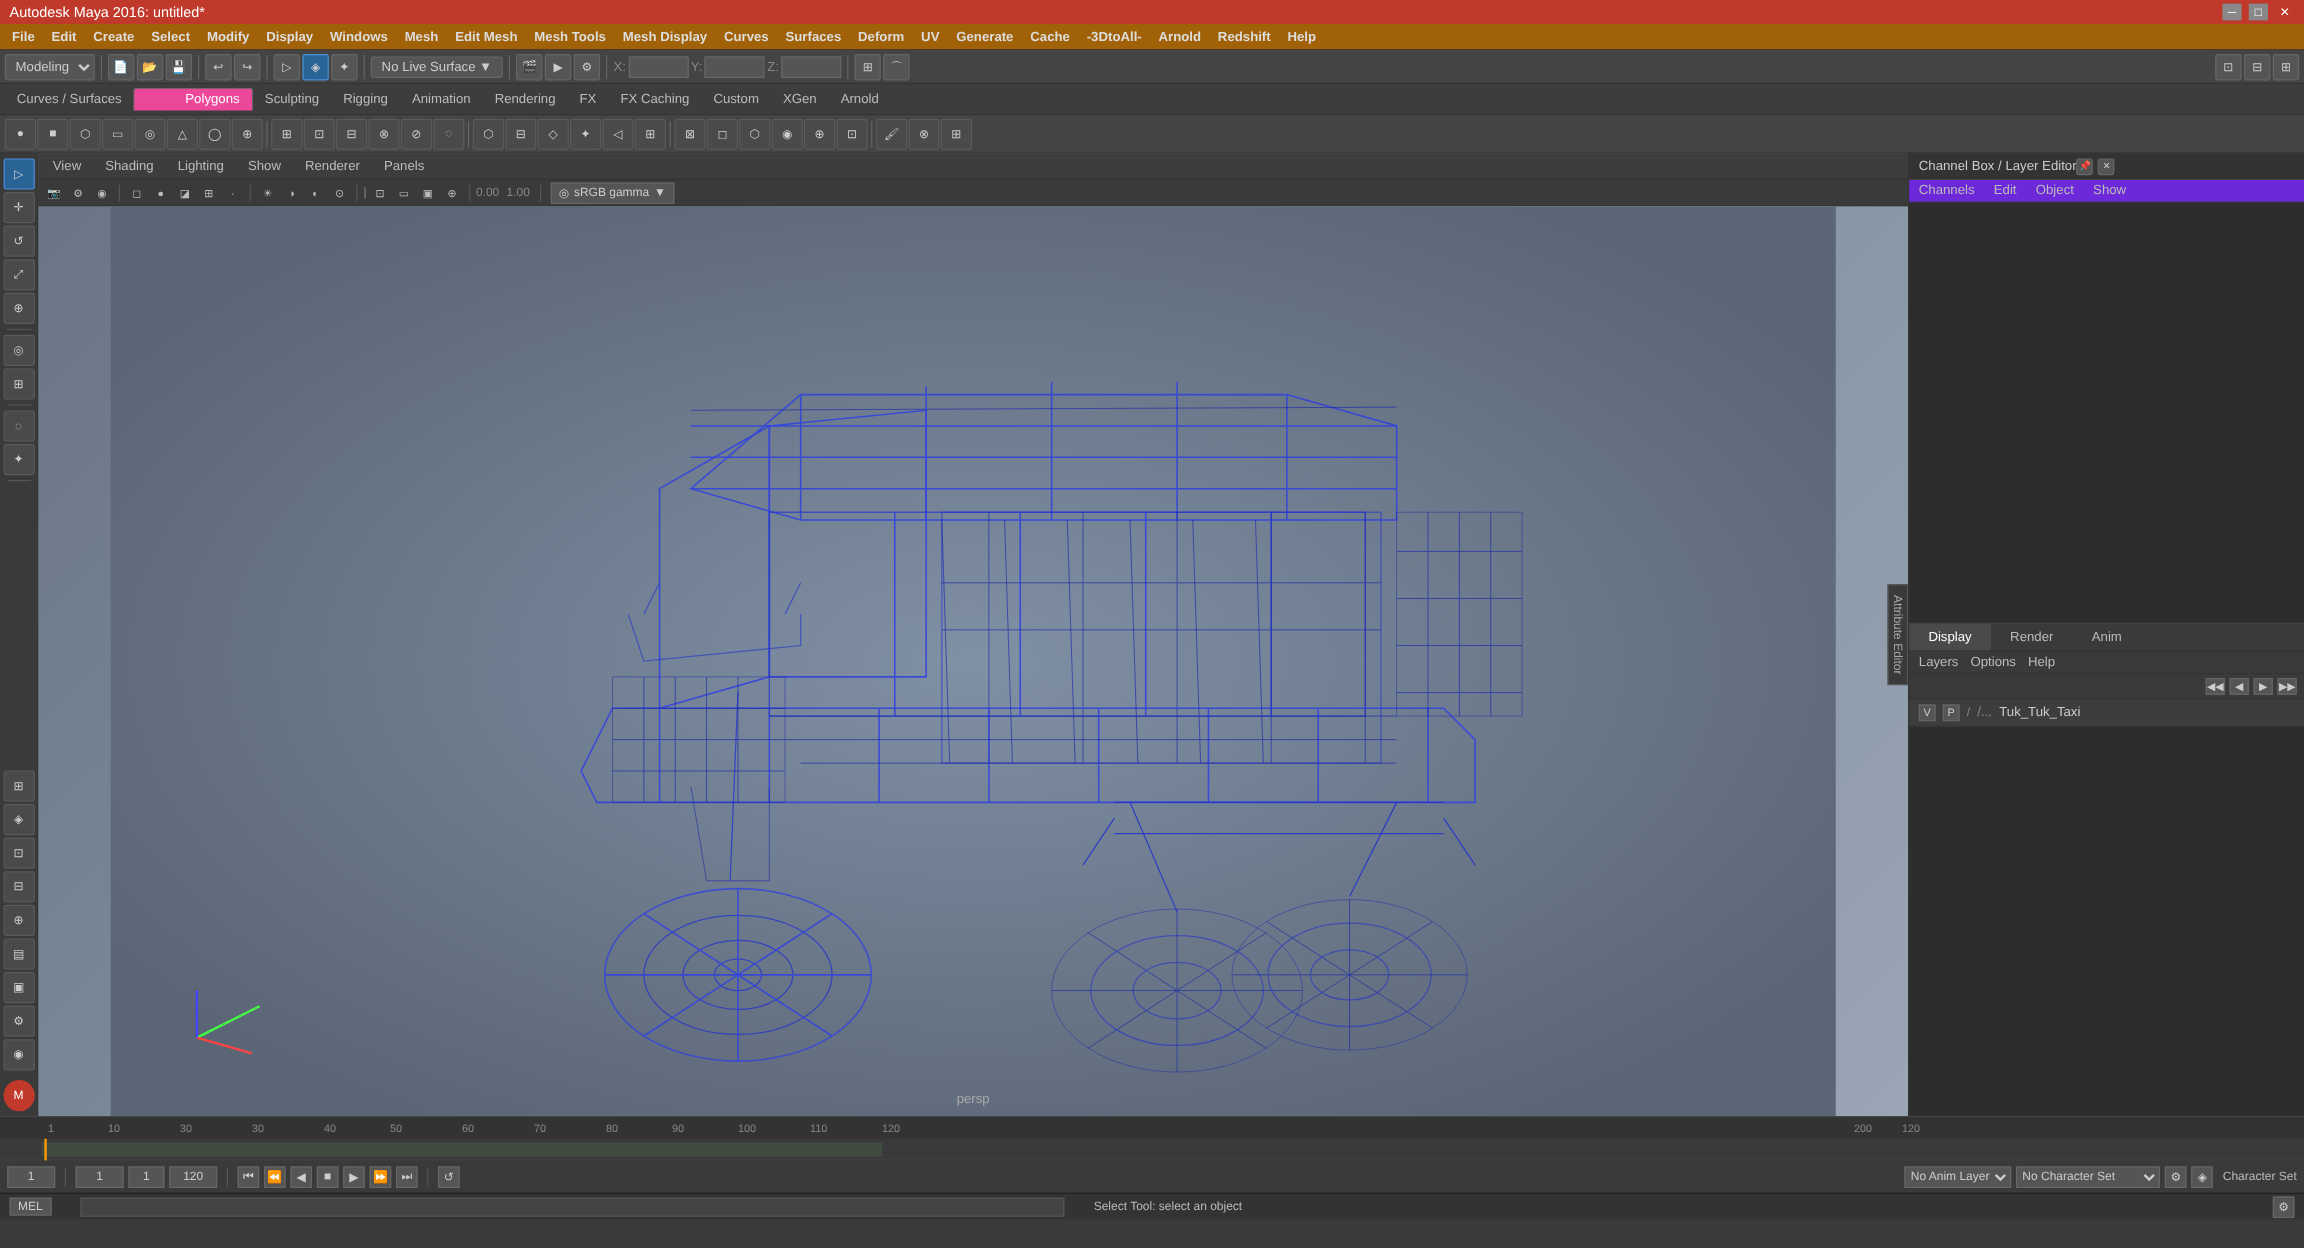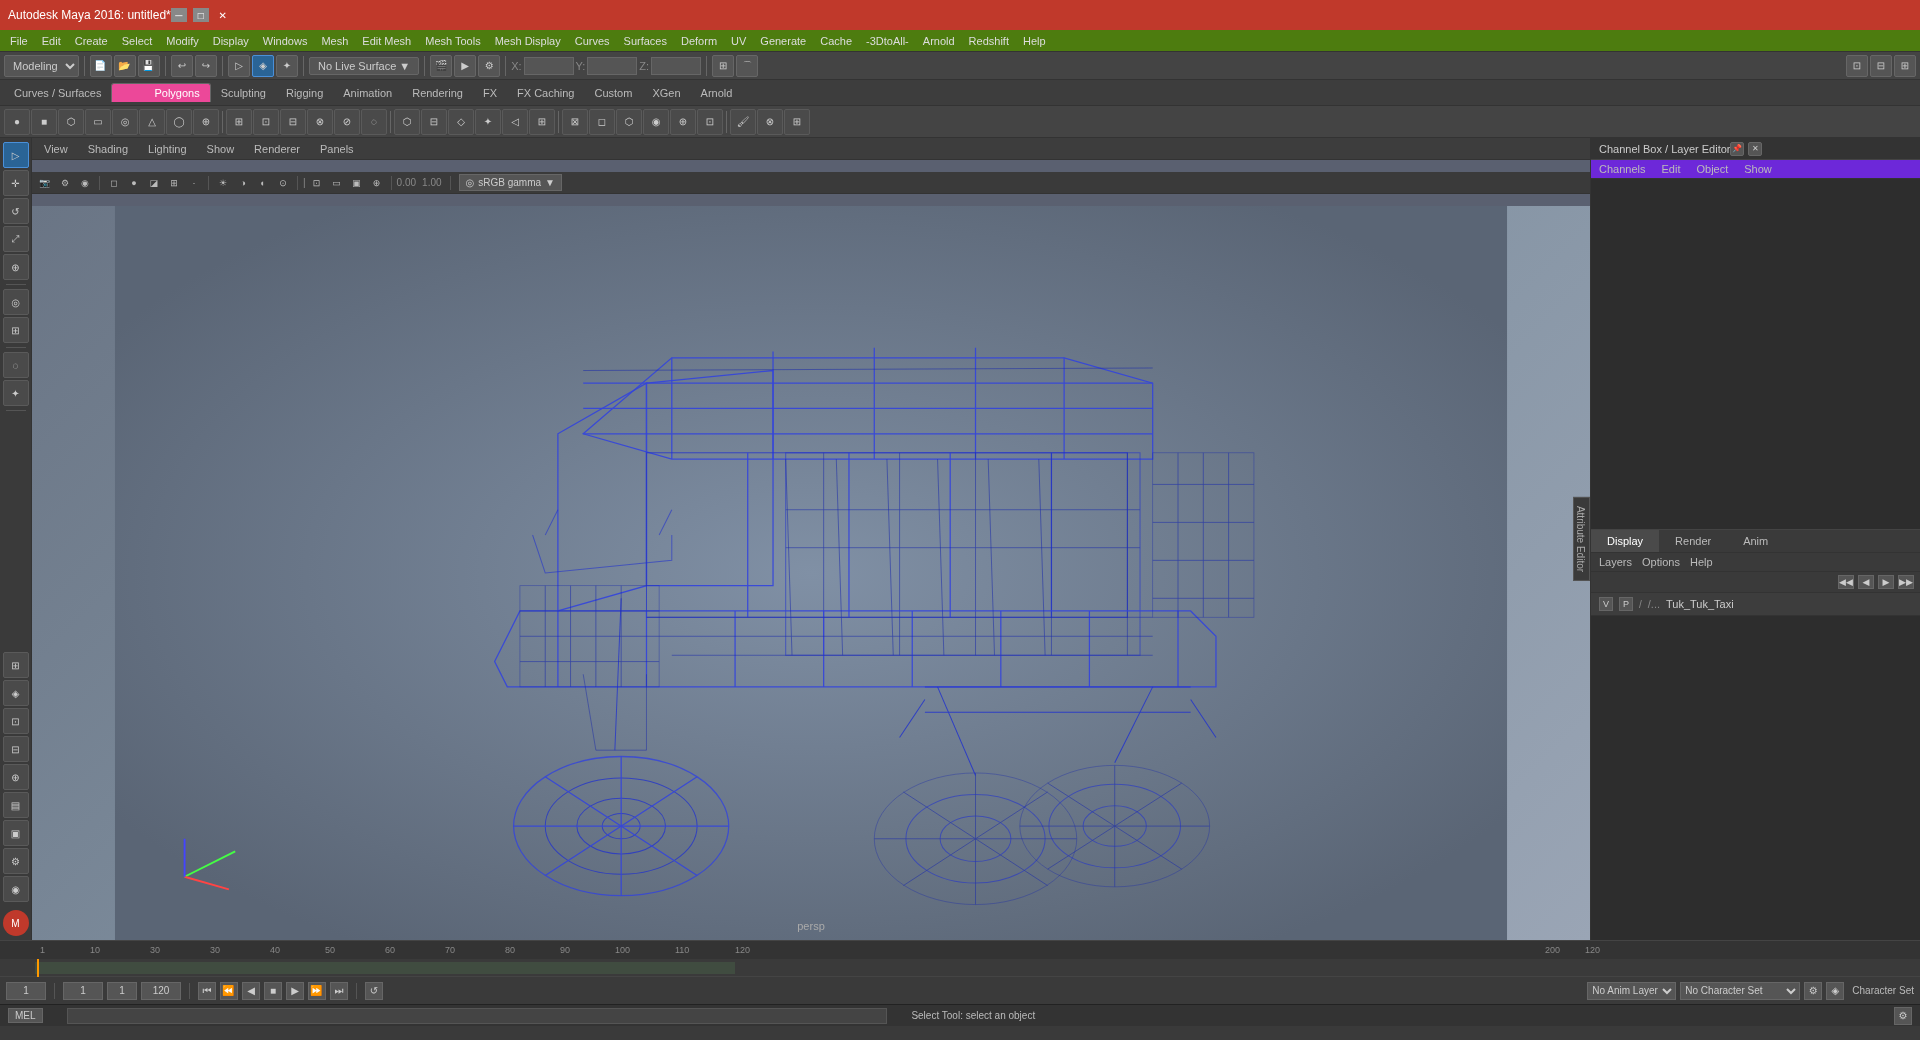--- a/index.html
+++ b/index.html
@@ -9,45 +9,47 @@
       background: #3a3a3a;
       font-family: Arial, sans-serif;
       font-size: 11px;
       color: #ccc;
       overflow: hidden;
       user-select: none;
     }
 
     
     #title-bar {
-      height: 30px;
+      height: 20px;
       background: #c0392b;
       display: flex;
       align-items: center;
+      justify-content: space-between;
       padding: 0 8px;
       color: white;
       font-size: 12px;
     }
     #title-bar-controls { display: flex; gap: 6px; }
     .title-btn {
       width: 16px; height: 14px;
       background: #888;
       display: flex; align-items: center; justify-content: center;
       font-size: 10px; cursor: pointer; color: white;
     }
 
     
     #menu-bar {
       height: 22px;
-      background: #4d7c0f;
+      background: #a16207;
       display: flex;
       align-items: center;
       padding: 0 4px;
       gap: 2px;
       border-bottom: 1px solid #333;
+      font-weight: bold;
     }
     .menu-item {
       padding: 2px 6px;
       cursor: pointer;
       color: #ddd;
       font-size: 11px;
     }
 
     
     #main-toolbar {
@@ -170,21 +172,20 @@
     .lt-btn.active { background: #2a6496; border-color: #4a90d9; }
     .lt-separator { width: 20px; height: 1px; background: #555; margin: 2px 0; }
 
     
     #viewport-area {
       flex: 1;
       background: #5a6070;
       position: relative;
       display: flex;
       flex-direction: column;
-      gap: 12px;
     }
     #viewport-menubar {
       height: 22px;
       background: #3d3d3d;
       display: flex;
       align-items: center;
       padding: 0 6px;
       gap: 8px;
       border-bottom: 1px solid #333;
     }

